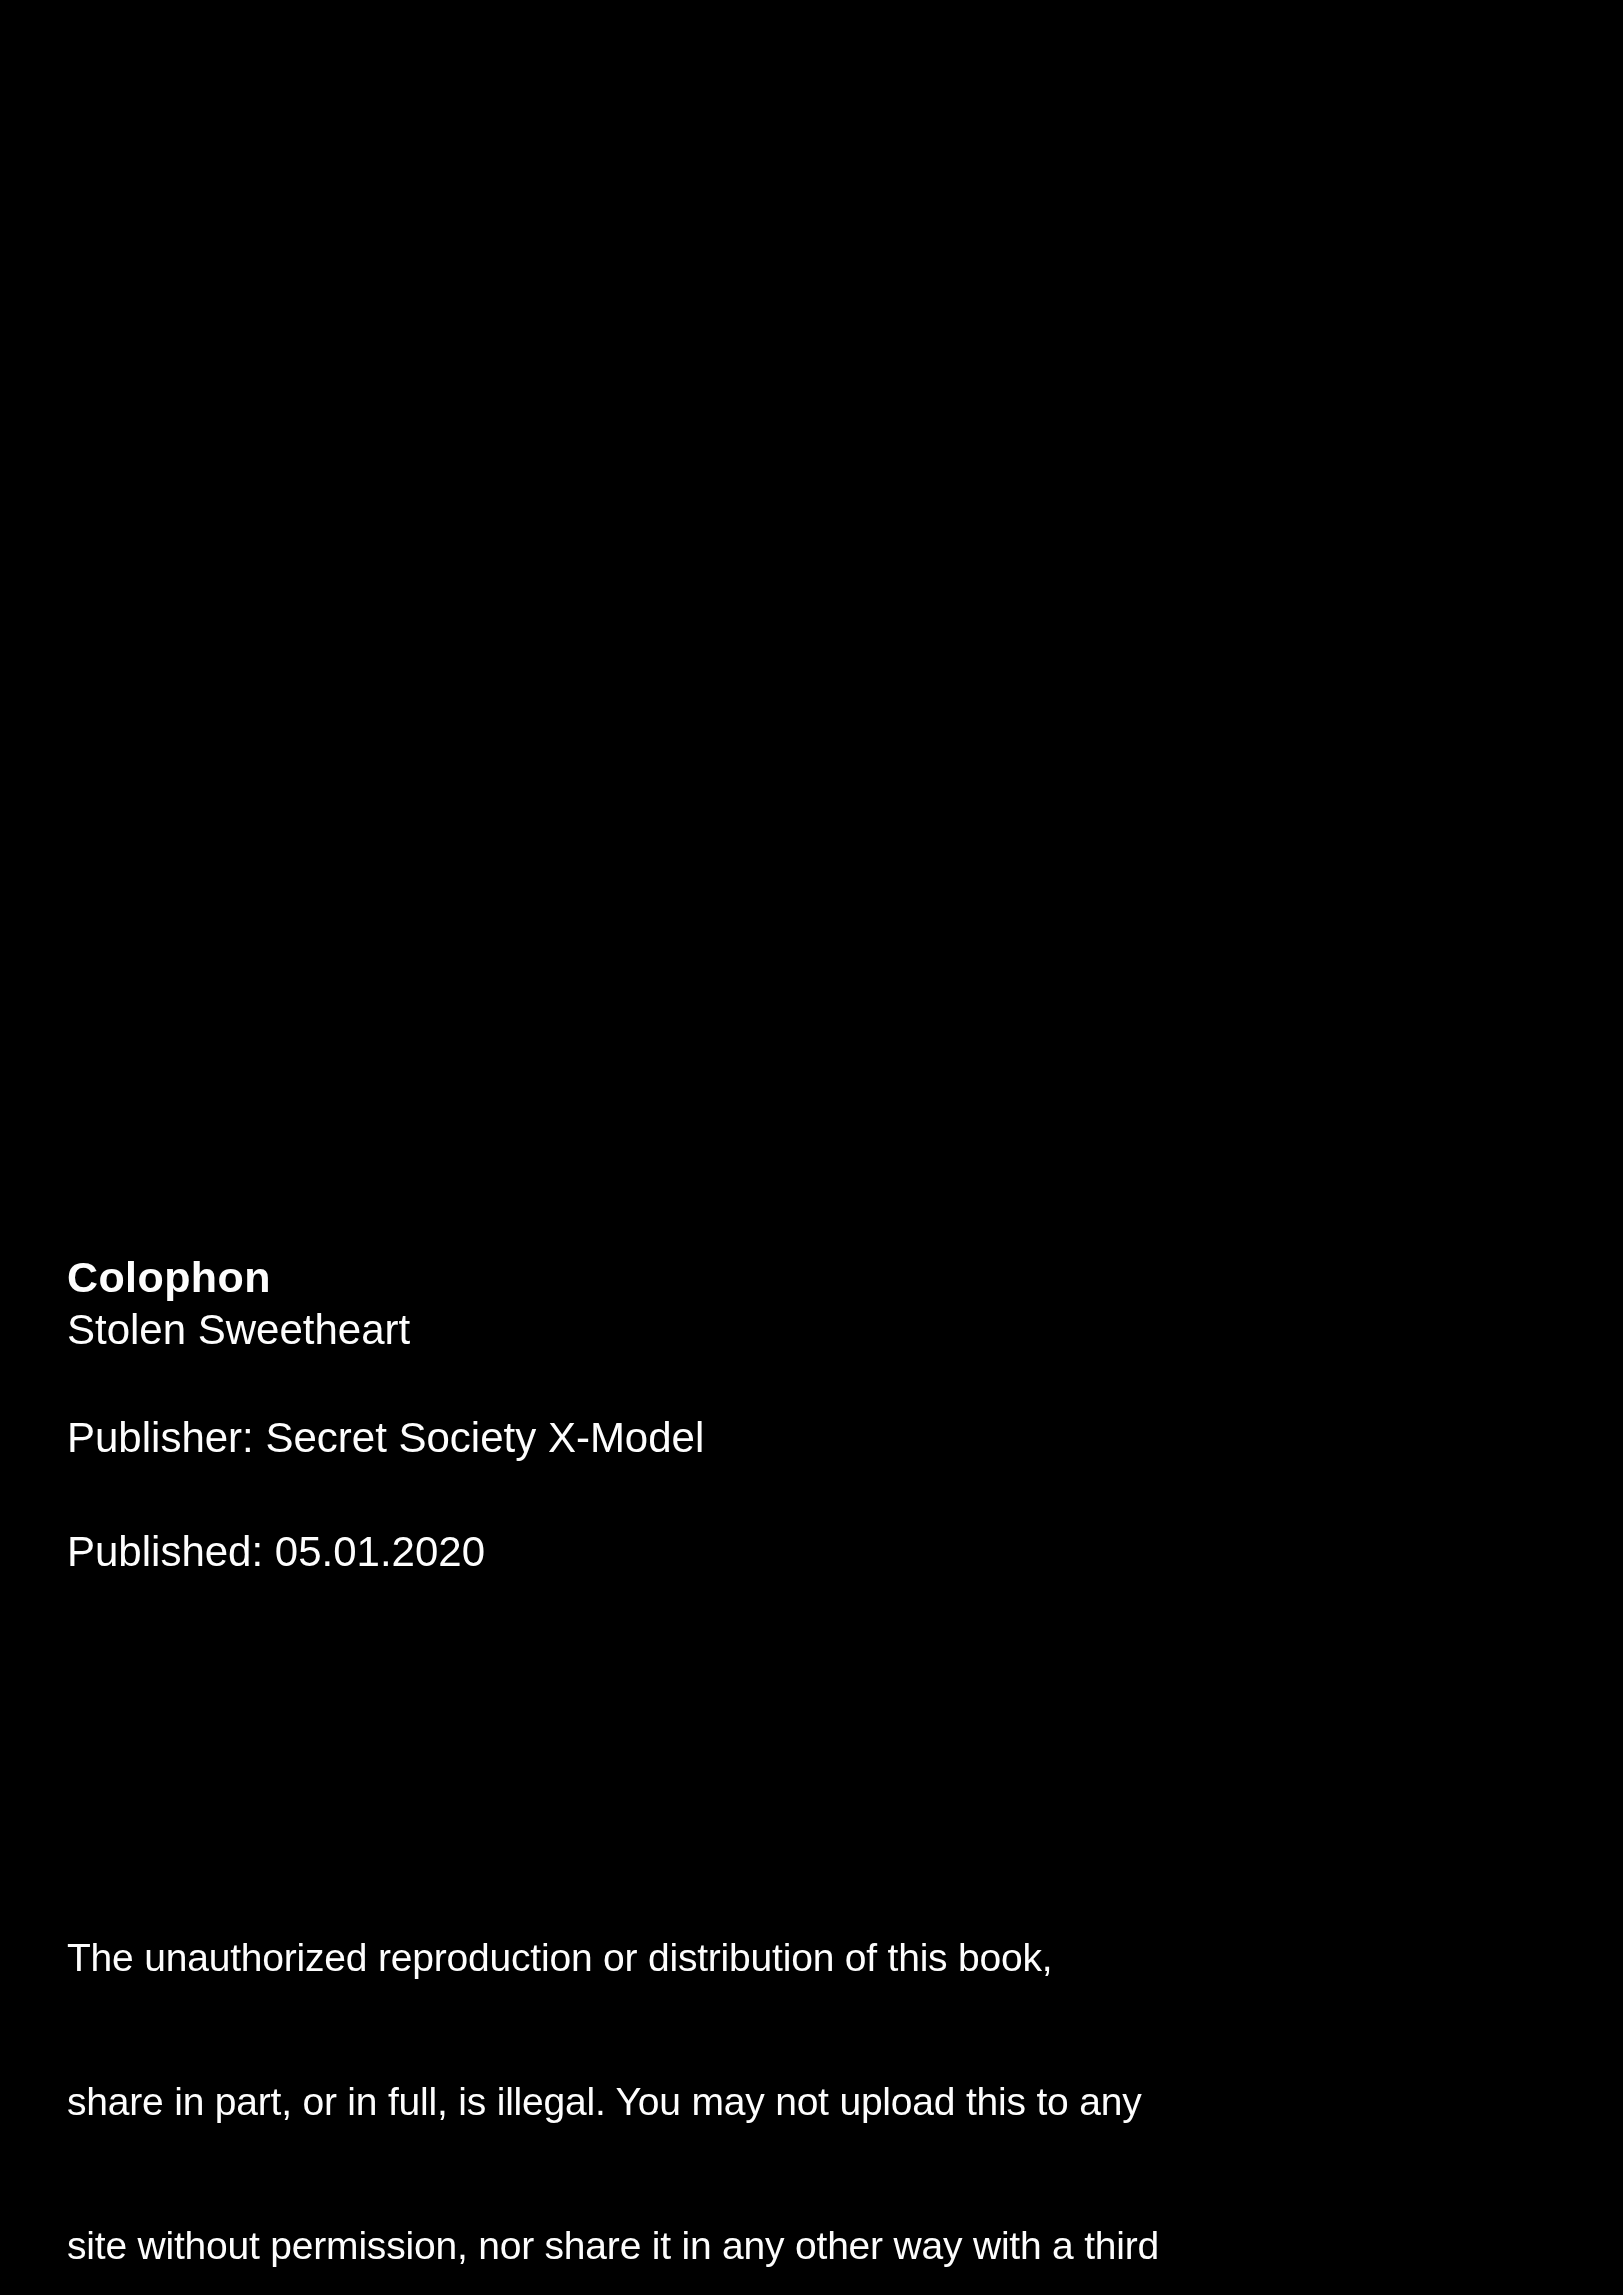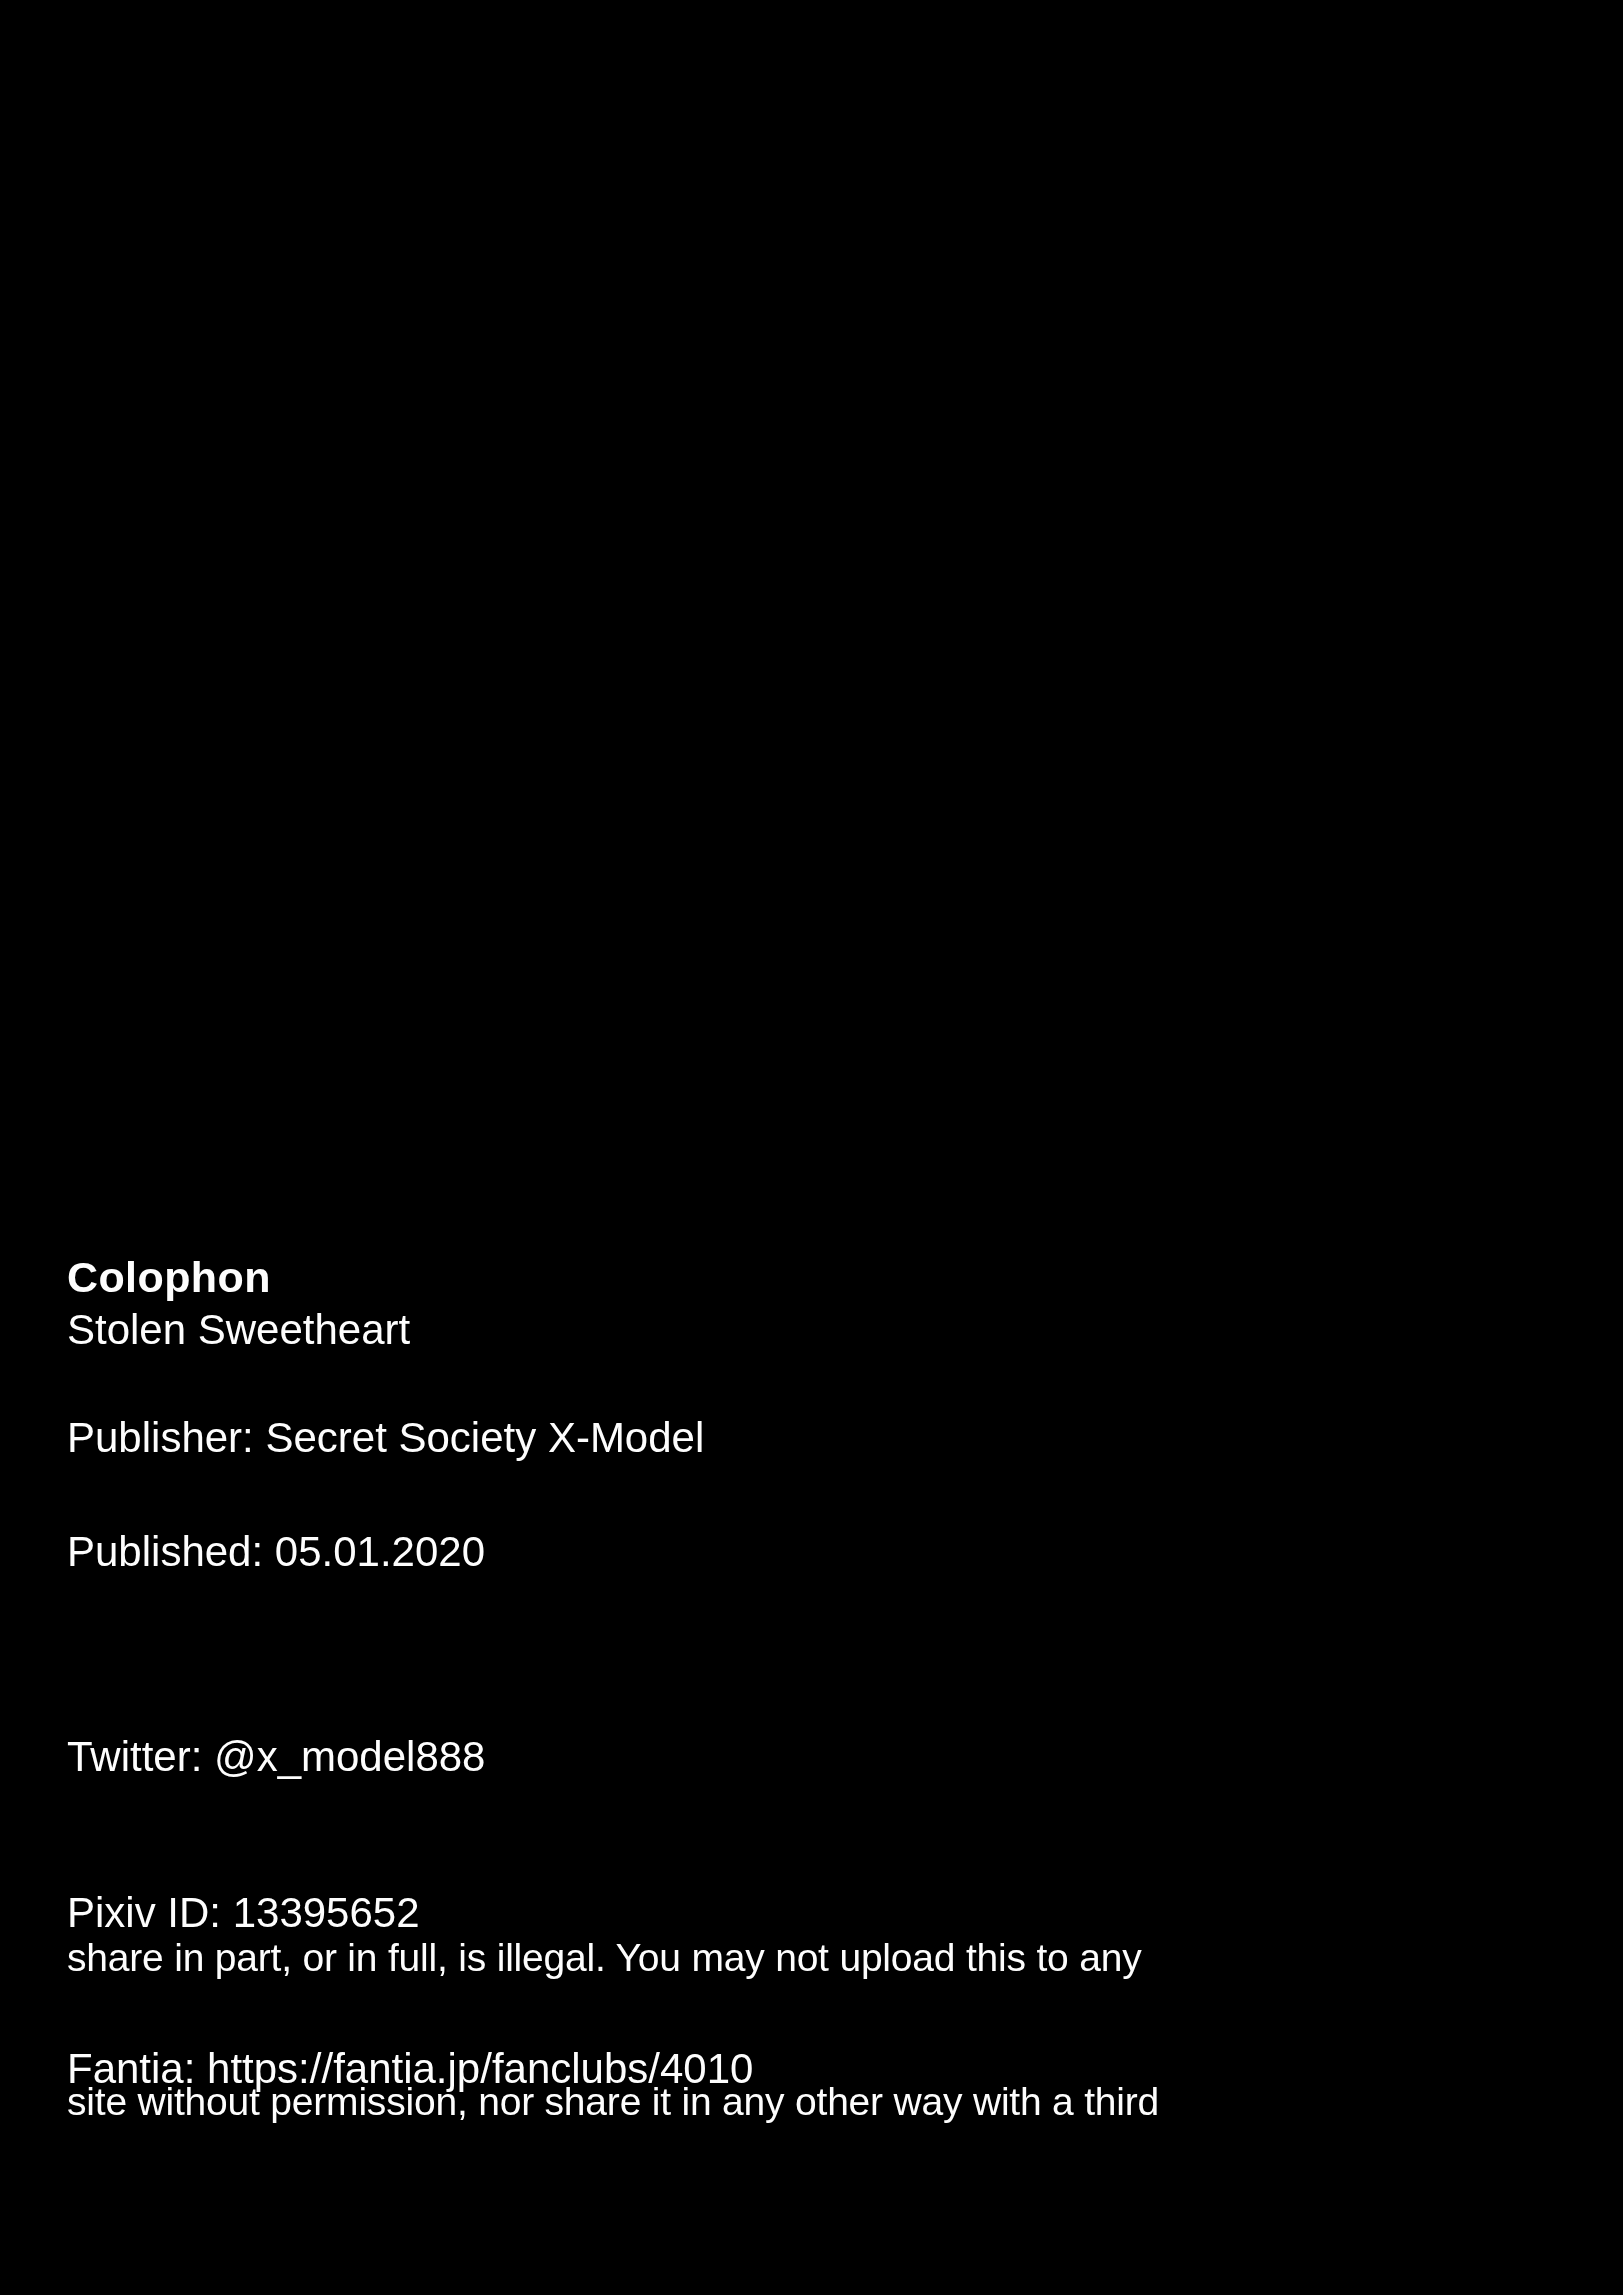--- a/index.html
+++ b/index.html
@@ -72,27 +72,23 @@
 <div class="page" style="background: rgb(0, 0, 0); color: rgb(253, 253, 253);">
 
   <div class="block colophon-heading">Colophon</div>
 
   <div class="block publisher-line">Publisher: Secret Society X-Model</div>
 
   <div class="block book-title">Stolen Sweetheart</div>
 
   <div class="block published-line">Published: 05.01.2020</div>
 
-  <div class="block contact-block">
-    <div>Twitter: @x_model888</div>
-    <div>Pixiv ID: 13395652</div>
-    <div>Fantia: https://fantia.jp/fanclubs/4010</div>
-  </div>
 
   <div class="block legal-paragraph">
+    <div>The unauthorized reproduction or distribution of this book,</div>
     <div>share in part, or in full, is illegal. You may not upload this to any</div>
     <div>site without permission, nor share it in any other way with a third</div>
     
     
     
     
     
   </div>
 
 </div>

